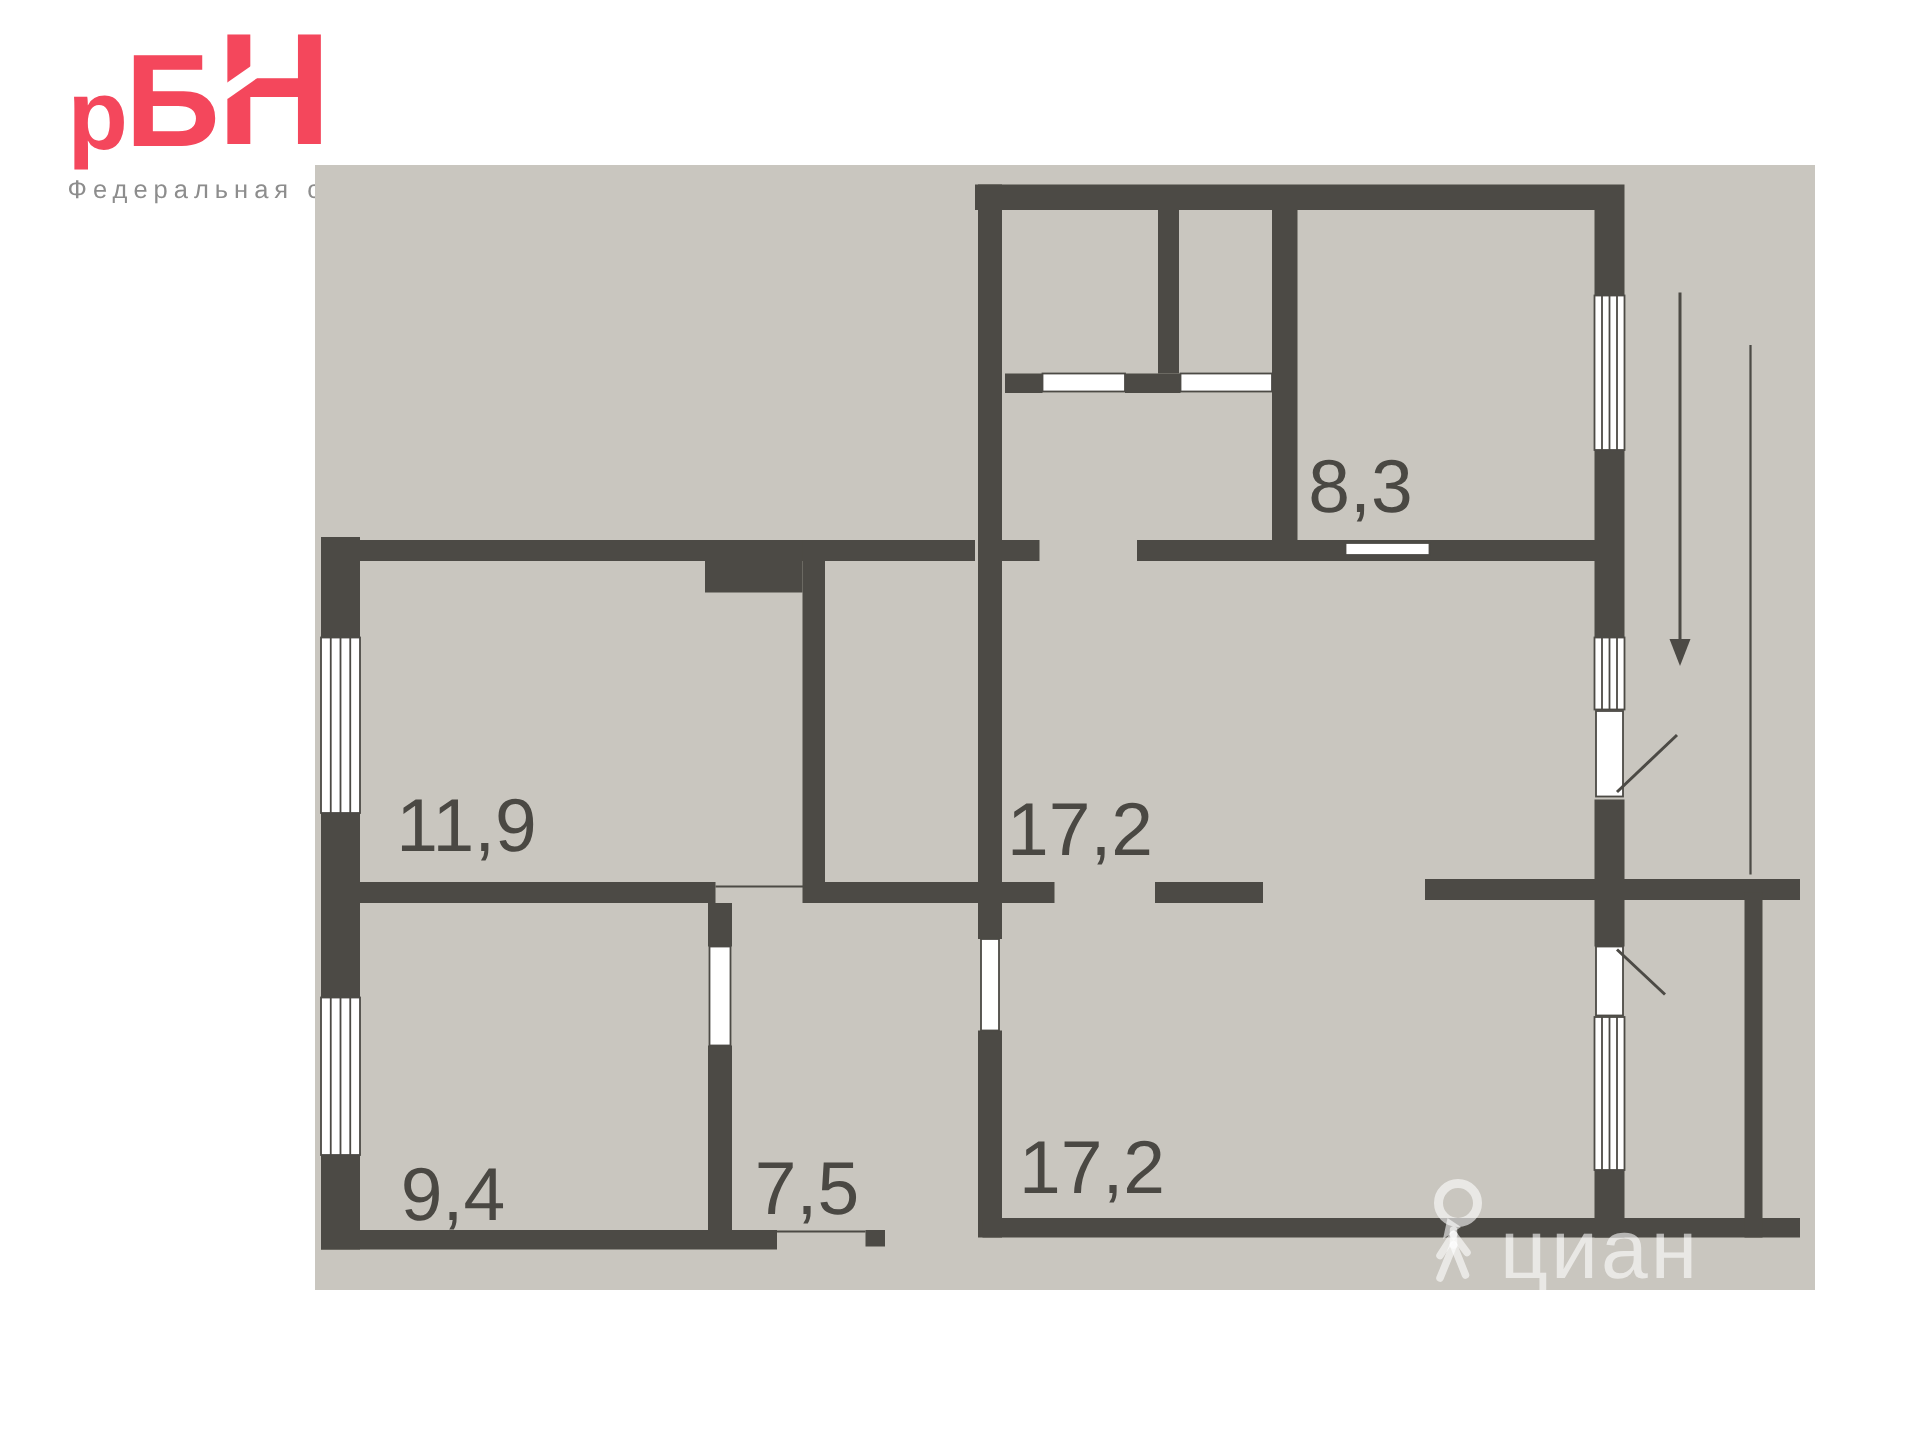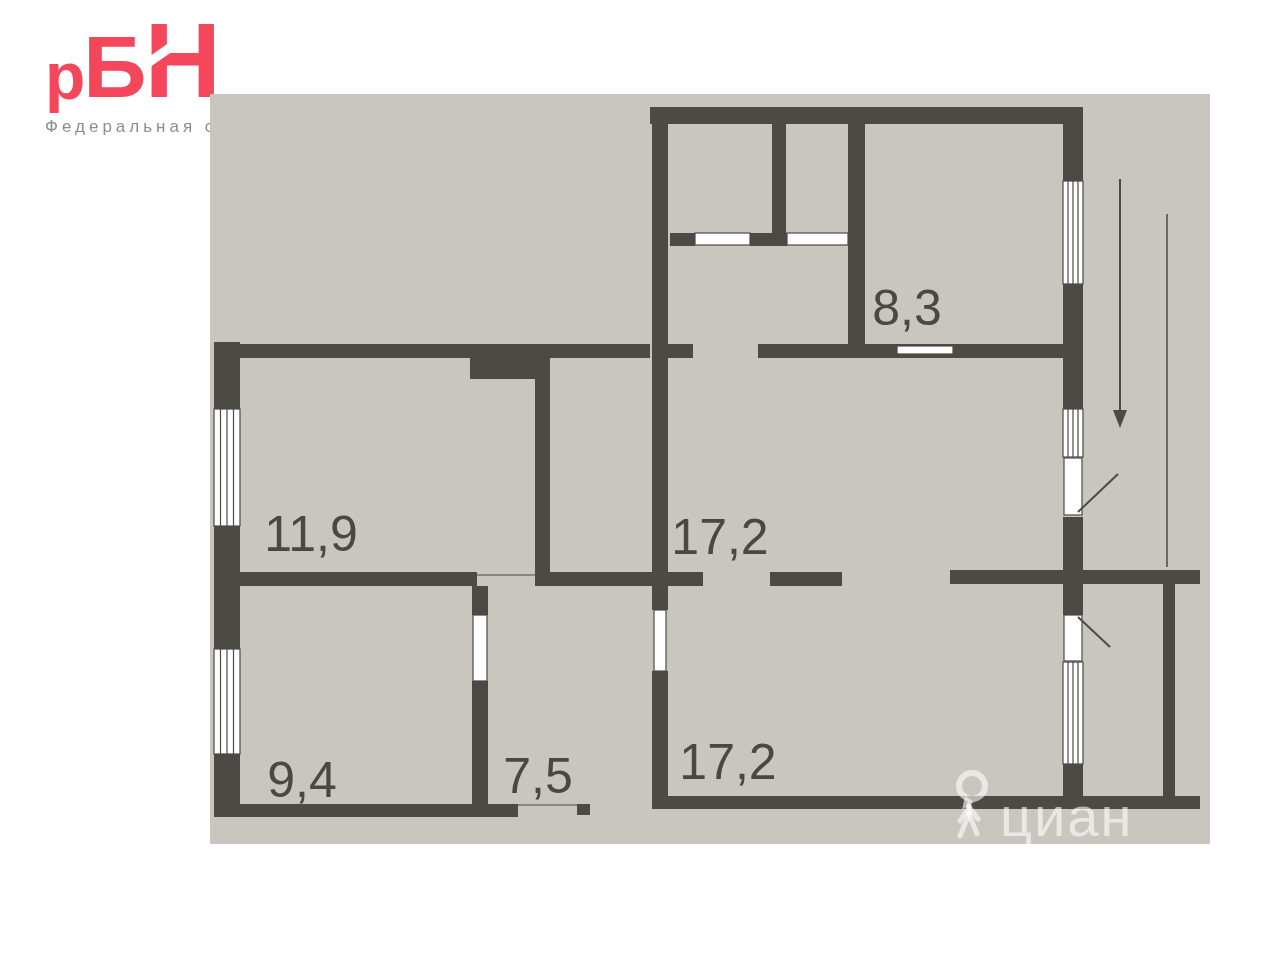--- a/index.html
+++ b/index.html
@@ -6,21 +6,21 @@
   .page{position:relative;width:1280px;height:960px;background:#ffffff;overflow:hidden;
         font-family:"Liberation Sans", sans-serif;}
   .brand{position:absolute;left:45px;top:18px;width:260px;}
   .logo-row{display:flex;align-items:flex-end;font-weight:800;letter-spacing:-2px;line-height:0.8;}
   .logo-r{font-size:66px;}
   .logo-b{font-size:88px;}
   .logo-n{font-size:106px;position:relative;}
   .logo-n::after{content:"";position:absolute;left:1px;top:30px;width:34px;height:9px;
                  background:#ffffff;transform:rotate(-35deg);}
   .tagline{margin-top:14px;font-size:17px;letter-spacing:4px;}
-  .plan-wrap{position:absolute;left:210px;top:94px;width:1000px;height:750px;}
+  .plan-wrap{position:absolute;left:210px;top:110px;width:1000px;height:750px;}
   svg text.room-label{font-family:"Liberation Sans", sans-serif;font-size:50px;}
   svg text.wm-text{font-family:"Liberation Sans", sans-serif;font-size:56px;font-weight:500;letter-spacing:2px;}
 </style>
 </head>
 <body>
 
 <div class="page">
 
   <div class="brand">
     <div class="logo-row" style="color: rgb(244, 71, 92);">

